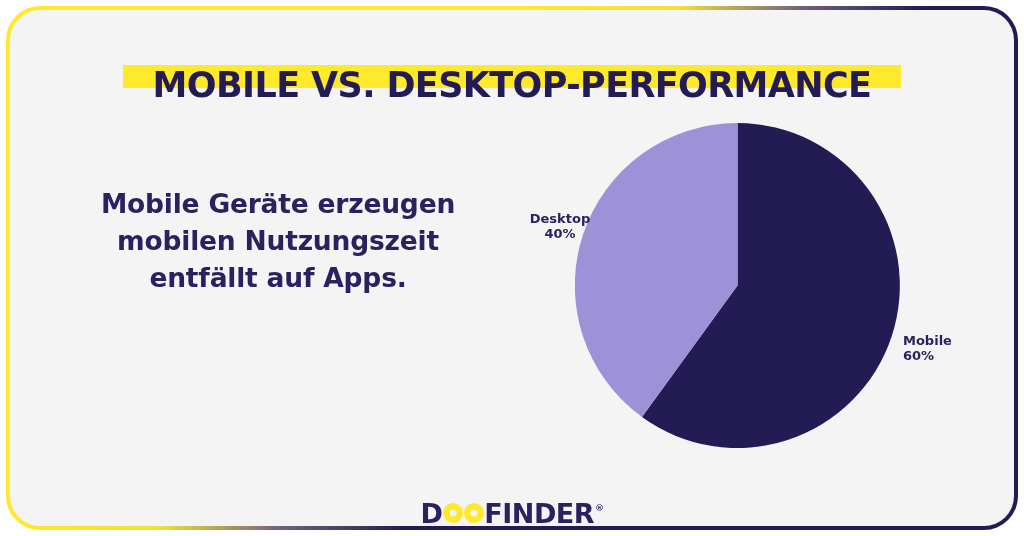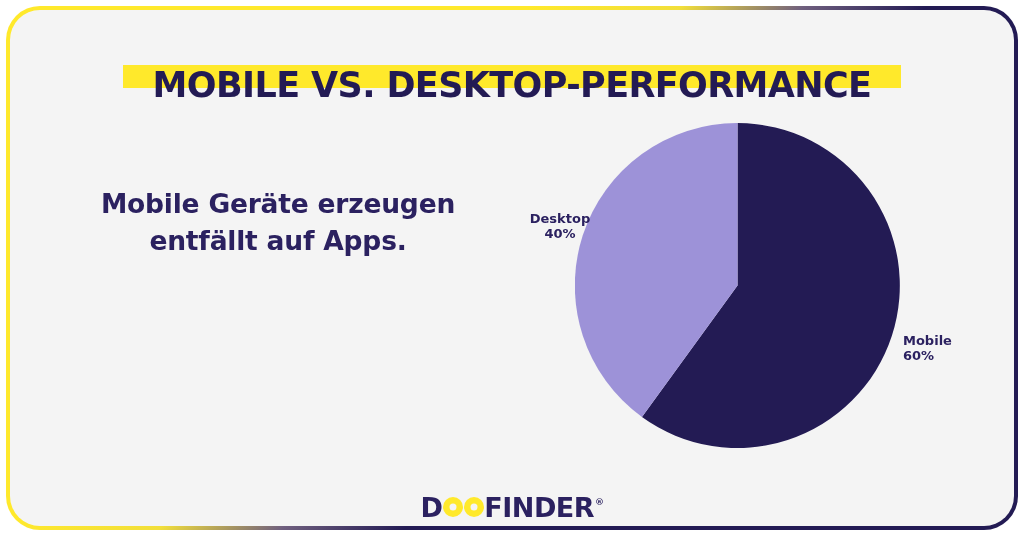--- a/index.html
+++ b/index.html
@@ -131,21 +131,21 @@
     height: 30px;
   }
   #logo-inner {
     display: inline-block;
     position: relative;
     font-family: "DejaVu Sans", sans-serif;
     font-weight: bold;
     font-size: 27px;
     letter-spacing: -0.5px;
     color: #2b2160;
-    line-height: 28px;
+    line-height: 40px;
   }
   #logo-inner .logo-text { vertical-align: middle; }
   .logo-o {
     display: inline-block;
     width: 20px;
     height: 20px;
     border-radius: 50%;
     background: #ffe92b;
     vertical-align: middle;
     position: relative;
@@ -176,20 +176,21 @@
 
 <div id="infographic-card">
 
   <div id="title-wrap">
     <div id="title-highlight"></div>
     <h1 id="page-title">MOBILE VS. DESKTOP-PERFORMANCE</h1>
   </div>
 
   <div id="statement-block">
     <span class="line">Mobile Geräte erzeugen</span>
+    <span class="line">mobilen Nutzungszeit</span>
     <span class="line">entfällt auf Apps.</span>
   </div>
 
   <div id="pie-chart">
     <svg id="pie-svg" viewBox="0 0 325 325">
 
       <path d="M 162.5 162.5 L 162.5 0 A 162.5 162.5 0 1 1 66.96 294.07 Z" fill="#231b54"></path>
 
       <path d="M 162.5 162.5 L 66.96 294.07 A 162.5 162.5 0 0 1 162.5 0 Z" fill="#9d92d8"></path>
     </svg>

